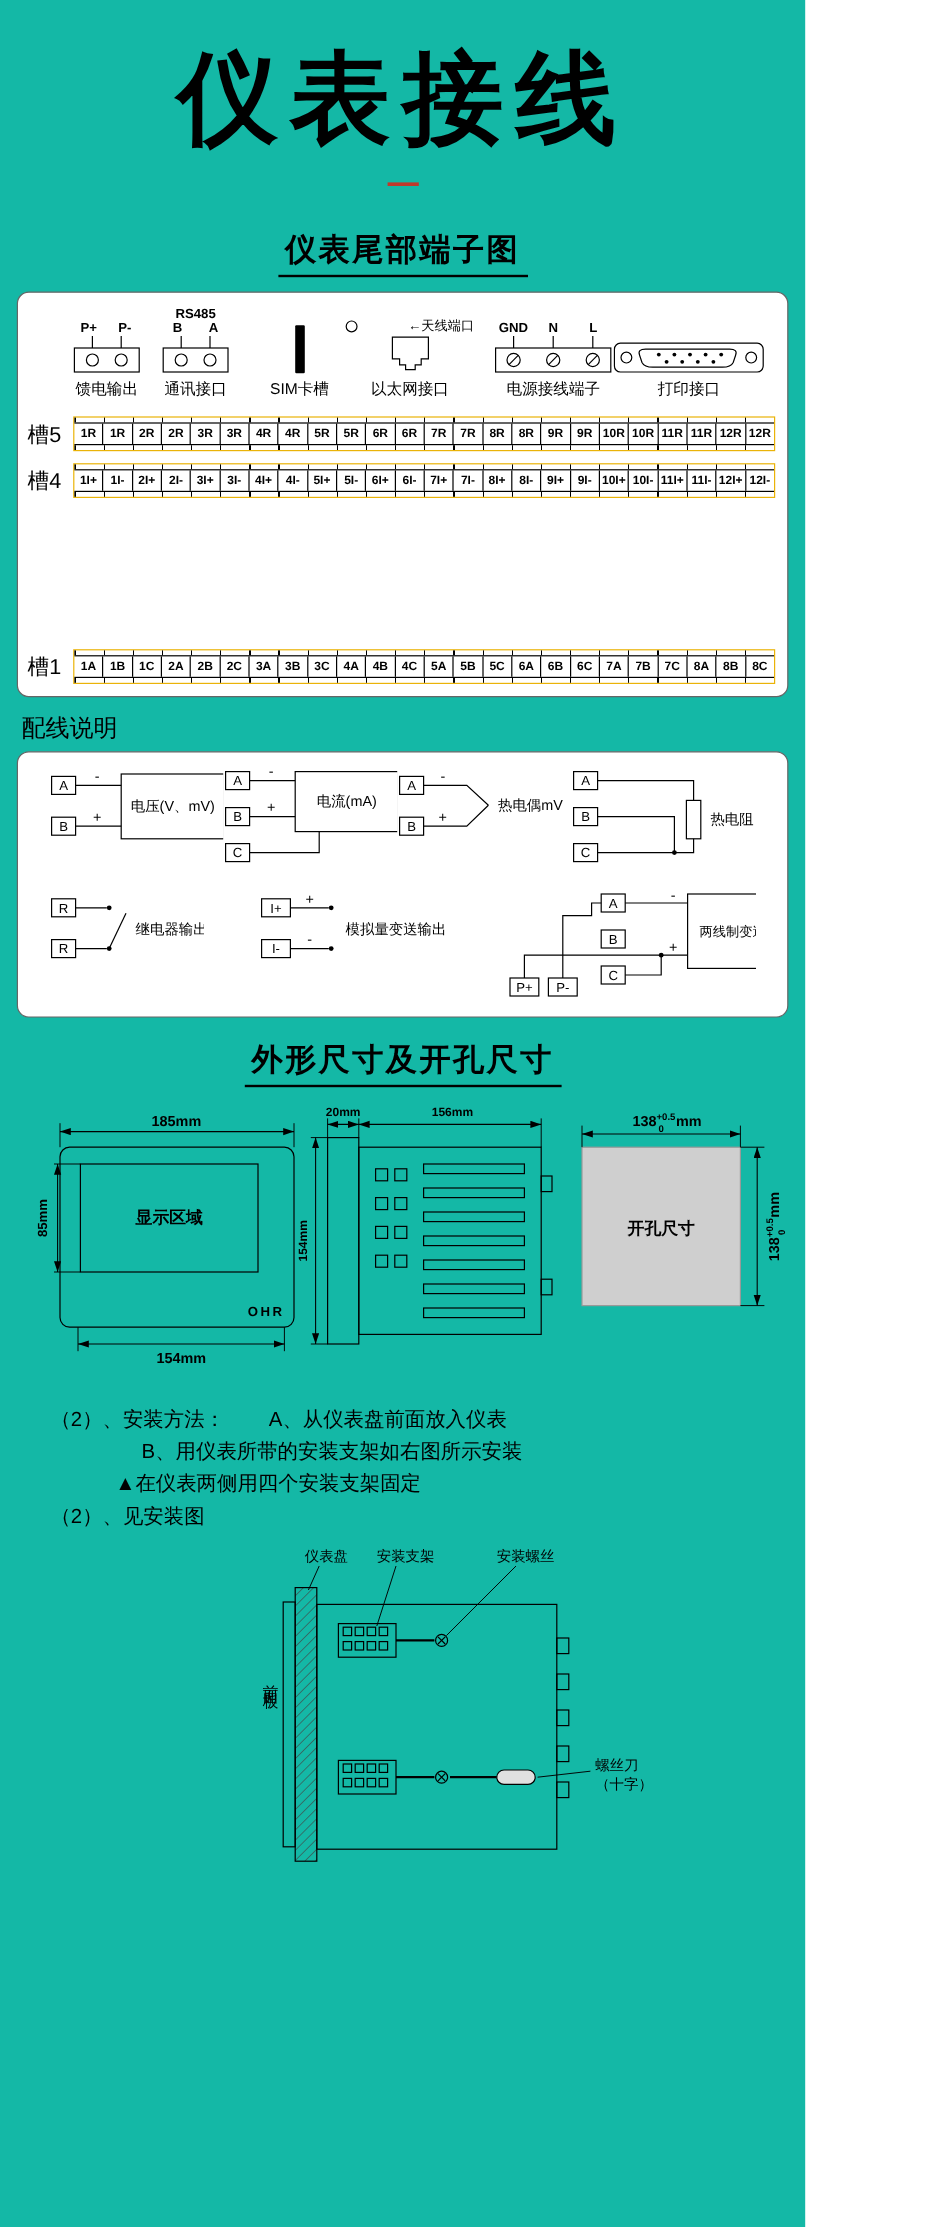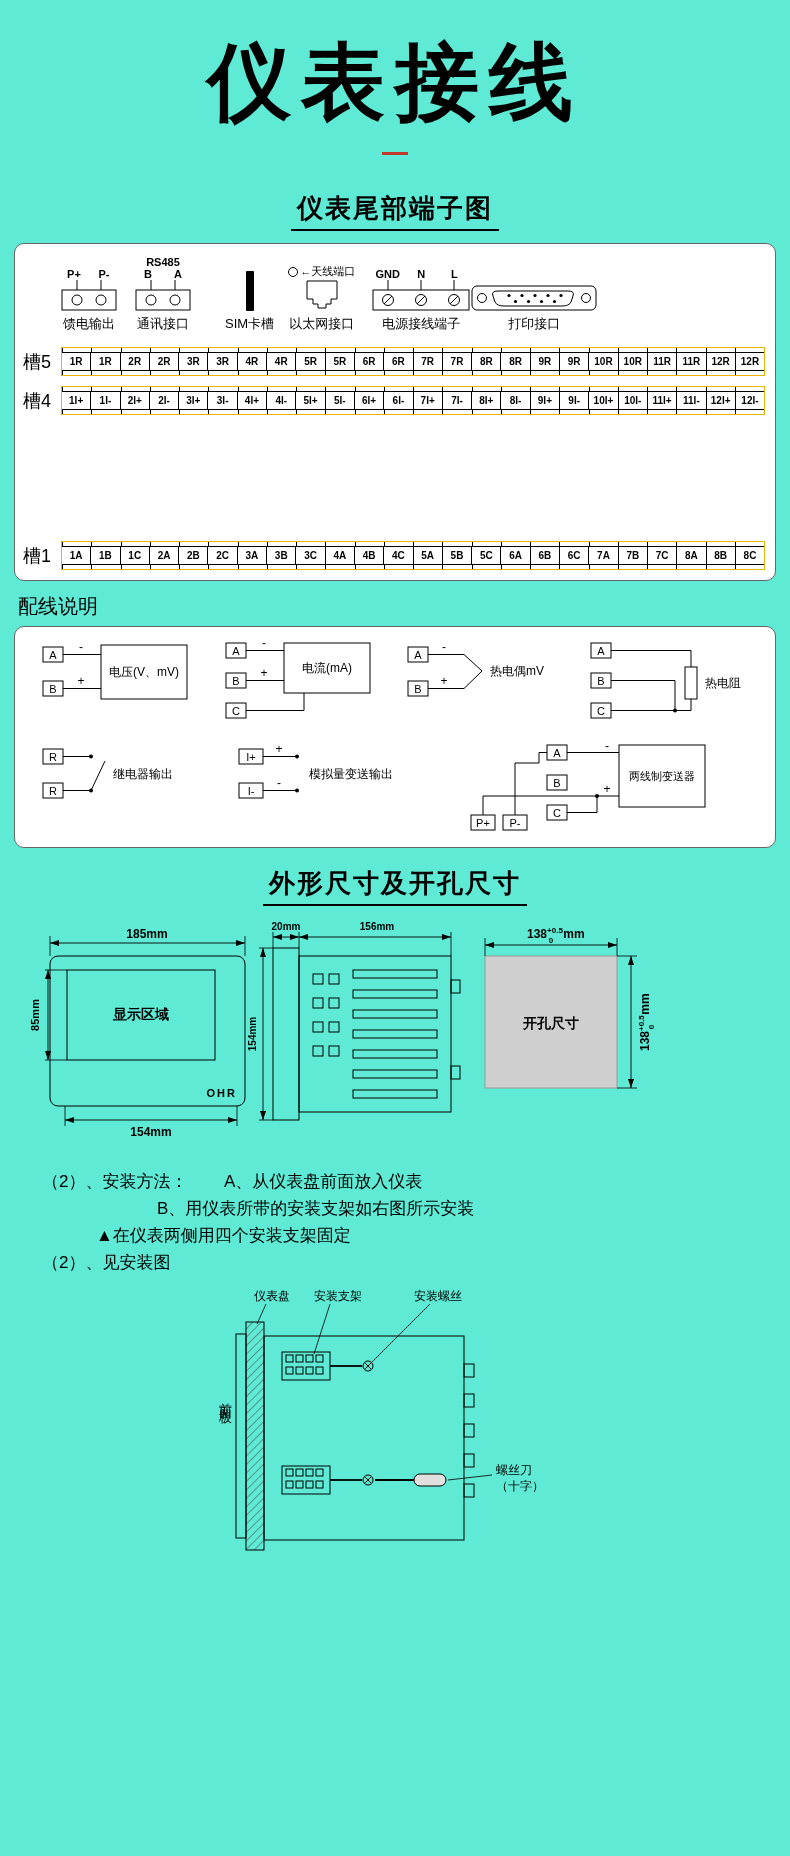--- a/index.html
+++ b/index.html
@@ -1,35 +1,35 @@
 <!DOCTYPE html>
 <html><head>
 <meta charset="utf-8">
 <style>
   * { margin:0; padding:0; box-sizing:border-box; }
   html,body { background:#fff; }
   body { width:790px; font-family:"Liberation Sans","DejaVu Sans",sans-serif; color:#000; }
-  .page { width:790px; min-height:1856px; padding-top:36px; position:relative; background:#5eead4; }
+  .page { width:671px; min-height:1856px; padding-top:36px; position:relative; background:#14b8a6; }
 
   .main-title { text-align:center; font-size:84px; font-weight:900; letter-spacing:10px; line-height:1.1; }
   .red-dash { width:26px; height:3px; background:#c0392b; margin:24px auto 36px; }
 
   .heading-wrap { text-align:center; margin:8px 0 12px; }
   .section-heading { display:inline-block; font-size:26px; font-weight:bold; border-bottom:2px solid #000; padding:0 6px 3px; letter-spacing:2px; }
 
   .panel { border:1px solid #666; border-radius:10px; margin:0 14px; background:#fff; }
   .terminal-panel { padding-bottom:10px; }
 
   .connectors { display:flex; align-items:flex-end; padding:12px 10px 4px 44px; }
   .conn { display:flex; flex-direction:column; align-items:center; }
   .conn-label { font-size:13px; margin-top:3px; white-space:nowrap; }
   .pin-row { display:flex; width:100%; font-size:11px; font-weight:bold; }
   .pin-row span { flex:1; text-align:center; }
   .rs-top { font-size:11px; text-align:center; font-weight:bold; }
-  .ant-row { display:flex; align-items:center; font-size:11px; margin-bottom:1px; white-space:nowrap; }
+  .ant-row { display:flex; align-items:center; font-size:11px; margin-bottom:1px; white-space:nowrap;gap:40px; }
   .ant-circle { width:10px; height:10px; border:1.3px solid #000; border-radius:50%; margin-right:2px; flex:none; }
 
   .slot-row { display:flex; align-items:center; margin:10px 10px 0 8px; }
   .slot-name { width:38px; font-size:18px; flex:none; }
   .strip { flex:1; border:1px solid #eab308; }
   .strip-edge { height:5px; border-bottom:1px solid #000;
     background-image:repeating-linear-gradient(to right,#000 0,#000 1px,transparent 1px,transparent 4.1667%); }
   .strip-edge.be { border-bottom:none; border-top:1px solid #000; }
   .cells { display:flex; }
   .cell { flex:1; border-right:1px solid #000; text-align:center; font-size:10px; font-weight:bold; padding:3px 0; white-space:nowrap; overflow:hidden; }
@@ -50,21 +50,21 @@
   svg .h  { fill:#e0e0e0; stroke:#000; }
   svg .ext { stroke:#000; stroke-width:0.8; fill:none; }
   svg .dim { stroke:#000; stroke-width:0.9; fill:none; marker-start:url(#arw); marker-end:url(#arw); }
   svg text { fill:#000; stroke:none; font-family:"Liberation Sans","DejaVu Sans",sans-serif; }
 
   .dims-wrap { margin:6px 0 0 15px; }
 
   .install-text { margin:14px 0 0 42px; font-size:17px; line-height:27px; }
   .it-row { display:flex; }
   .it-label { width:182px; flex:none; }
-  .it-b { margin-left:115px; }
+  .it-b { margin-left:76px; }
   .it-note { margin-left:54px; }
 
   .install-diagram { position:relative; width:480px; margin:8px 0 0 214px; }
   .front-panel-label { position:absolute; left:2px; top:108px; writing-mode:vertical-rl; text-orientation:upright; font-size:13px; letter-spacing:4px; }
 </style>
 </head>
 <body>
 
 <div class="page">
 

